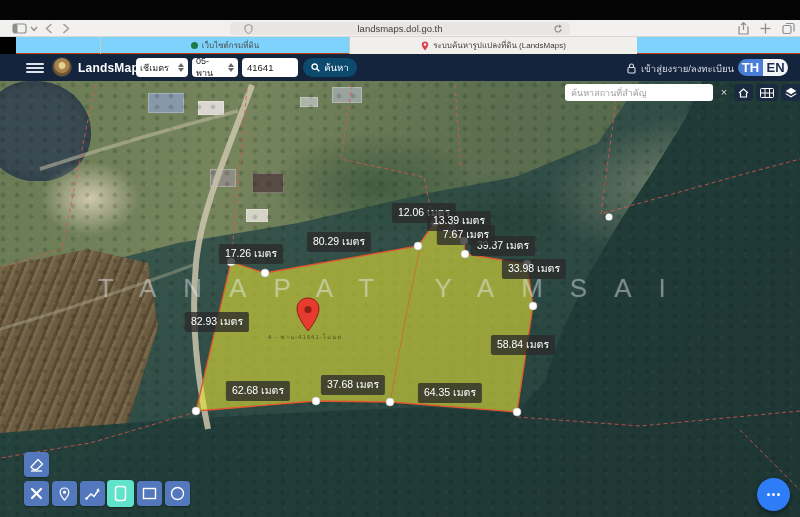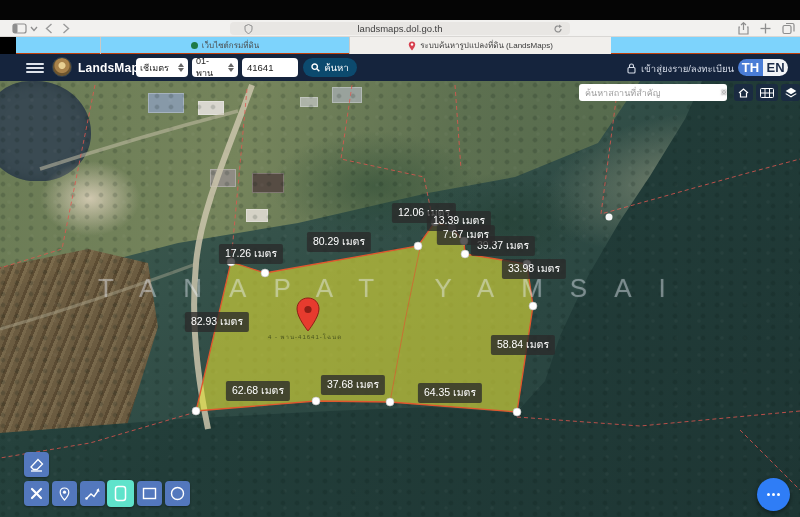--- a/index.html
+++ b/index.html
@@ -59,21 +59,21 @@
      background-image:radial-gradient(circle at 3px 4px,rgba(8,24,18,.30) 1.5px,transparent 3px),
                       radial-gradient(circle at 9px 2px,rgba(255,255,255,.06) 1px,transparent 2.5px);
      background-size:14px 11px,23px 17px;}
   .bldg{position:absolute;border:1px solid rgba(255,255,255,.25);}
   .overlay-svg{position:absolute;left:0;top:0;z-index:5;}
   .watermark{position:absolute;left:98px;top:192px;z-index:8;color:rgba(240,245,255,.38);font-size:26px;letter-spacing:27px;white-space:nowrap;text-shadow:0 0 2px rgba(255,255,255,.12);}
   .mlabel{position:absolute;transform:translate(-50%,-50%);background:rgba(42,42,42,.78);color:#fff;font-size:10.5px;padding:1px 6px 2px;border-radius:2px;white-space:nowrap;z-index:30;}
   .pin-caption{position:absolute;left:305px;top:256px;transform:translate(-50%,-50%);font-size:6px;color:rgba(66,78,28,.9);z-index:9;white-space:nowrap;letter-spacing:1px;}
 
   
-  .place-search{position:absolute;left:565px;top:3px;width:148px;height:17px;border:none;border-radius:3px;background:#fff;font-size:9px;padding:0 6px;color:#333;z-index:40;margin-left:14px;}
+  .place-search{position:absolute;left:565px;top:3px;width:148px;height:17px;border:none;border-radius:3px;background:#fff;font-size:9px;padding:0 6px;color:#333;z-index:40;}
   .place-search::placeholder{color:#9a9a9a;}
   .clear-x{position:absolute;left:718px;top:3px;width:12px;height:17px;color:#e8e8e8;font-size:11px;line-height:17px;text-align:center;z-index:40;cursor:pointer;text-shadow:0 0 2px #000;}
   .sq-btn{position:absolute;top:3px;height:17px;background:rgba(26,42,66,.92);border-radius:3px;display:flex;align-items:center;justify-content:center;z-index:40;cursor:pointer;}
 
   
   .tool{position:absolute;width:25px;height:25px;background:rgba(88,125,201,.92);border-radius:4px;display:flex;align-items:center;justify-content:center;z-index:40;cursor:pointer;box-shadow:0 1px 2px rgba(0,0,0,.4);}
   .tool.active{background:#5fe3cb;}
   .fab{position:absolute;left:757px;top:397px;width:33px;height:33px;border-radius:50%;background:#2f7df6;z-index:40;display:flex;align-items:center;justify-content:center;gap:2px;cursor:pointer;box-shadow:0 2px 5px rgba(0,0,0,.45);}
   .fab i{width:3px;height:3px;border-radius:50%;background:#fff;display:block;}
 </style>
@@ -121,21 +121,21 @@
         <rect x="1" y="3.5" width="8" height="8" rx="1.5" fill="none" stroke="#8e8e8e" stroke-width="1.2"></rect>
         <path d="M4 1.5 H10.5 A1.5 1.5 0 0 1 12 3 V9.5" fill="none" stroke="#8e8e8e" stroke-width="1.2"></path>
       </svg>
   </div>
 
   <div class="tabstrip">
     <div class="tab" style="left:84px;width:249px">
       <span class="fav-dot" style="background:#1e7a46"></span>
       <span>เว็บไซต์กรมที่ดิน</span>
     </div>
-    <div class="tab active" style="left:333px;width:262px">
+    <div class="tab active" style="left:333px;width:288px">
       <svg width="8" height="10">
           <path d="M4 0.5 C5.9 0.5 7.2 1.8 7.2 3.5 C7.2 5.8 4 9.5 4 9.5 C4 9.5 0.8 5.8 0.8 3.5 C0.8 1.8 2.1 0.5 4 0.5 Z" fill="#d8414f"></path>
           <circle cx="4" cy="3.5" r="1.2" fill="#fff"></circle>
         </svg>
       <span>ระบบค้นหารูปแปลงที่ดิน (LandsMaps)</span>
     </div>
   </div>
 
   <div class="appbar">
     <div class="burger">
@@ -146,21 +146,21 @@
     <div class="logo"></div>
     <div class="brand">LandsMaps</div>
     <div class="sel" style="left:136px;width:52px">
       <span>เชีเมตร</span>
       <span class="stp">
           <b class="up"></b>
           <b class="dn"></b>
         </span>
     </div>
     <div class="sel" style="left:192px;width:46px">
-      <span>01-พาน</span>
+      <span>05-พาน</span>
       <span class="stp">
           <b class="up"></b>
           <b class="dn"></b>
         </span>
     </div>
     <input class="parcel-input" value="41641" style="">
     <button class="go-btn">
       <svg width="9" height="9">
           <circle cx="3.7" cy="3.7" r="2.7" fill="none" stroke="#fff" stroke-width="1.4"></circle>
           <line x1="5.8" y1="5.8" x2="8.3" y2="8.3" stroke="#fff" stroke-width="1.4"></line>

